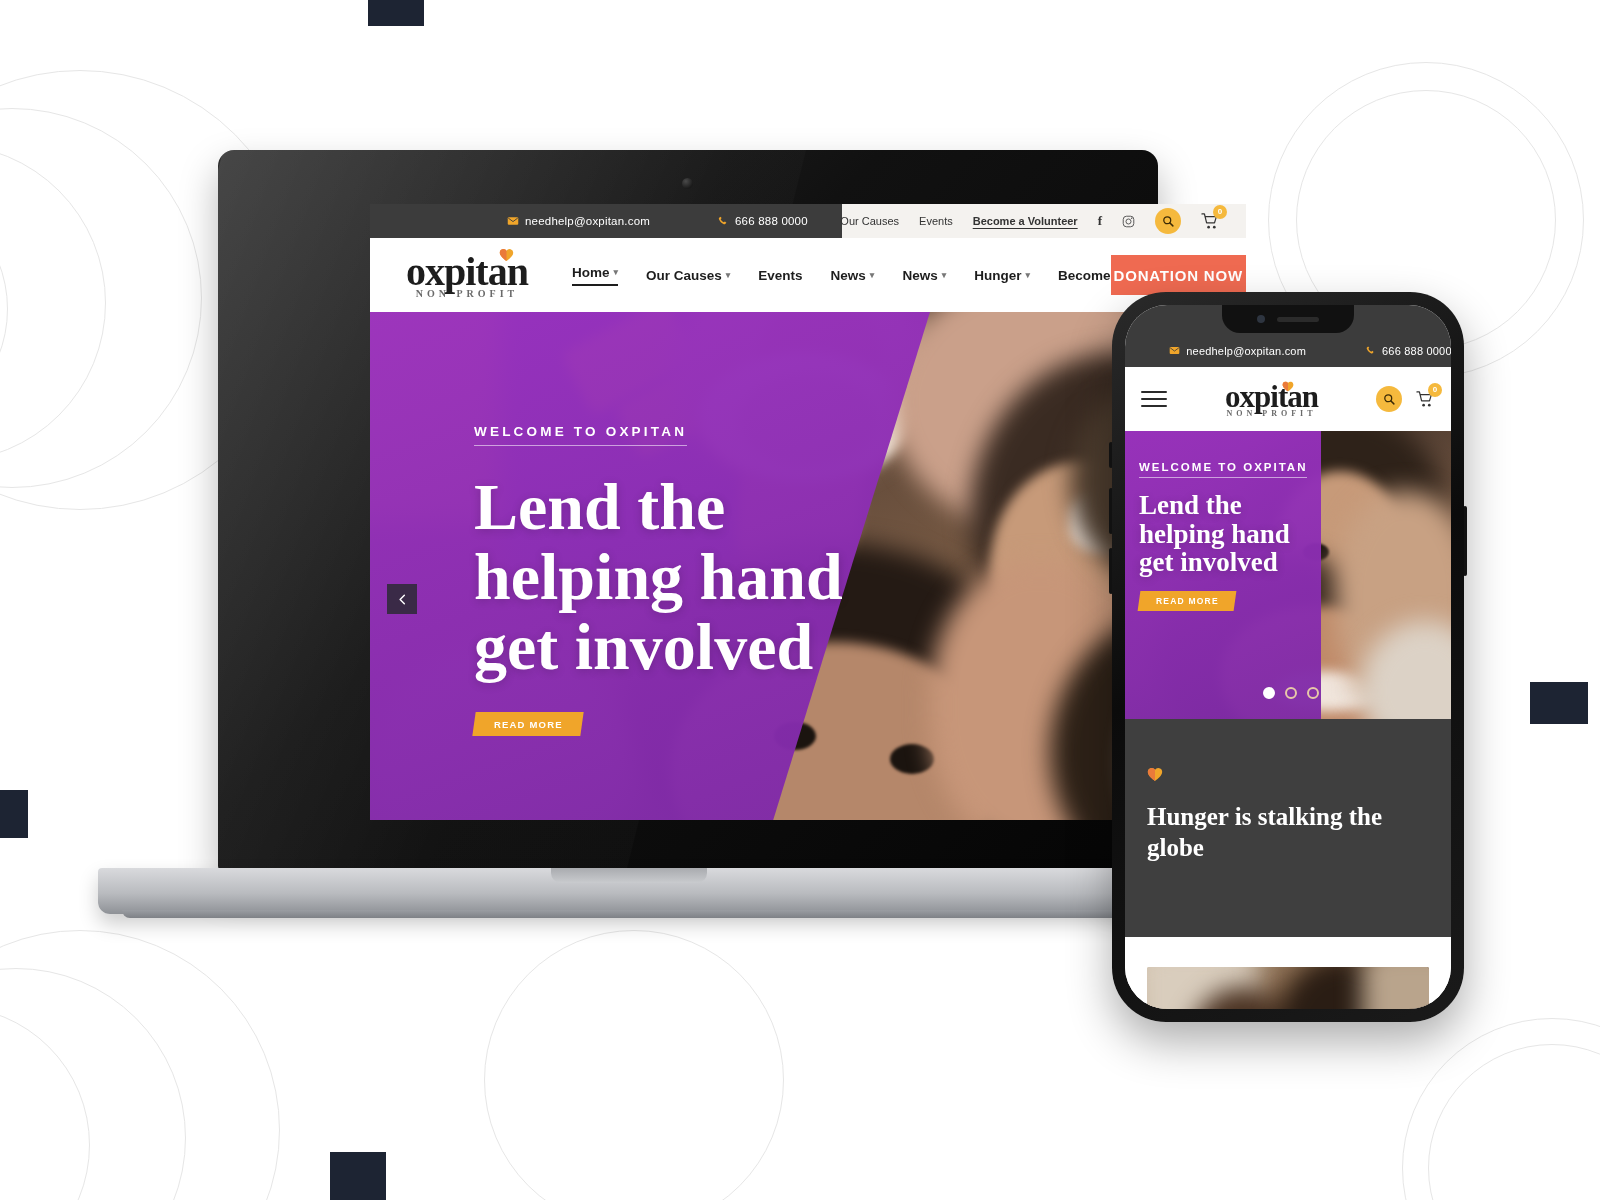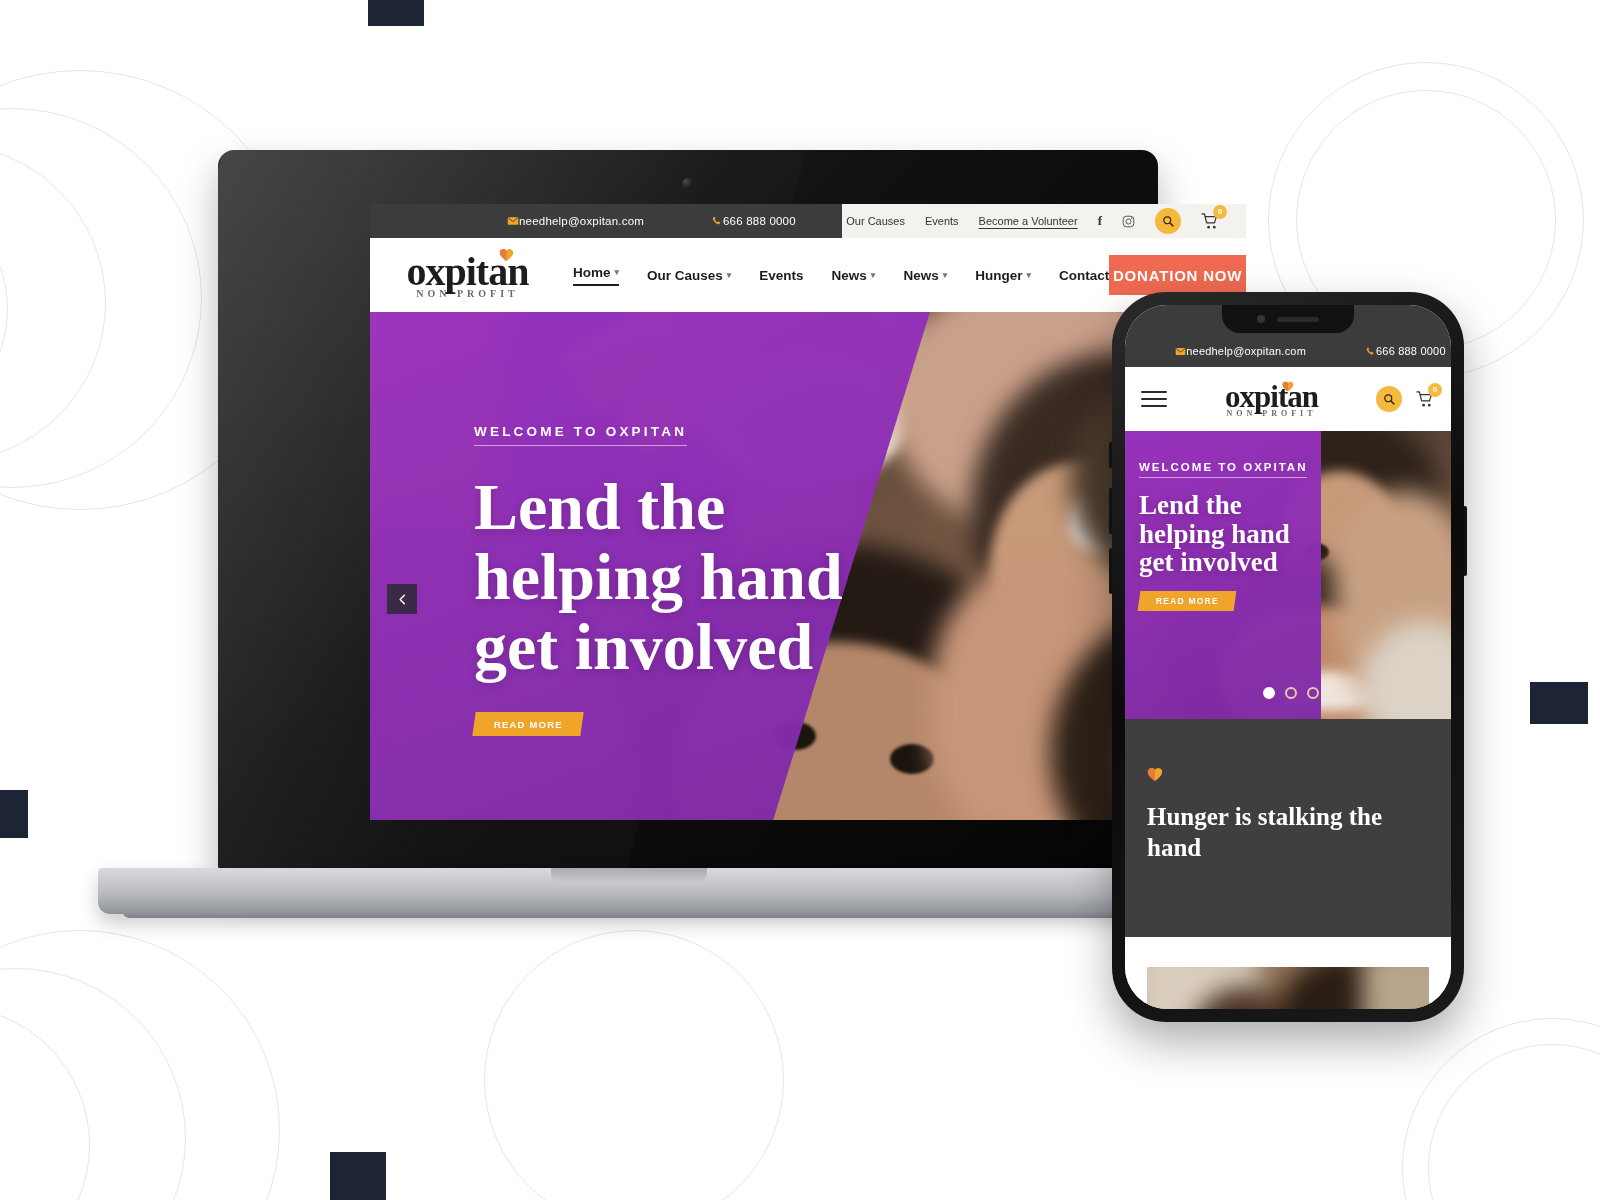--- a/index.html
+++ b/index.html
@@ -55,25 +55,25 @@
     border-radius: 0 0 10px 10px;
   }
   .lap-foot {
     position:absolute; left: 24px; top: 760px; width: 1014px; height: 8px;
     background: linear-gradient(180deg,#9a9da2,#7e8186); border-radius:0 0 8px 8px;
   }
 
   
   .topbar { background:#3c3c3c; color:#fff; display:flex; align-items:center; }
   .topbar .tb-left { display:flex; align-items:center; gap:22px; font-size:11.5px; letter-spacing:.2px; }
-  .tb-item { display:flex; align-items:flex-end; white-space:nowrap;padding-left:45px; }
+  .tb-item { display:flex; align-items:flex-start; gap:6px; white-space:nowrap;padding-left:45px; }
   .ic { color:#f0a52a; display:inline-flex; }
   .tb-right { display:flex; align-items:center; gap:20px; font-size:11px; color:#333; }
   .tb-right a { color:#333; text-decoration:none; white-space:nowrap; }
-  .tb-underline { text-decoration: underline !important; text-underline-offset: 3px; }
+  .tb-underline { text-decoration: underline !important; text-underline-offset: 3px; font-weight: bold; }
 
   .navbar { background:#fff; display:flex; align-items:center; }
   .logo-wrap { position:relative; display:inline-block; text-align:center; }
   .logo-word {
     font-family: "Liberation Serif", serif; font-weight:700; color:#1d1d1d;
     letter-spacing:-1px; line-height:1;
   }
   .logo-sub {
     font-family:"Liberation Serif", serif; color:#6a6a6a; letter-spacing:4px; font-weight:600;
   }
@@ -281,21 +281,21 @@
               </a>
             <a href="#">
                 <span>News</span>
                 <span class="caret">▾</span>
               </a>
             <a href="#">
                 <span>Hunger</span>
                 <span class="caret">▾</span>
               </a>
             <a href="#">
-                <span>Contact</span>
+                <span>Become</span>
               </a>
           </nav>
 
           <div class="btn-donate" style="margin-left:auto; width:178px; height:40px;">DONATION NOW</div>
         </div>
 
         <div class="hero" style="height:508px;">
 
           <div class="photo">
             <div class="ph blur2" style="left:-40px; top:-30px; width:330px; height:240px; background:#d6a23b; border-radius:20px;"></div>
@@ -455,21 +455,21 @@
           </div>
         </div>
 
         <div class="dark-sec" style="height:218px;padding:48px 22px 0 22px;">
           <span style="display:inline-block;">
             <svg width="16" height="15" viewBox="0 0 20 18">
                 <path d="M10 17S1 11.3 1 5.9A4.9 4.9 0 0 1 10 3.2 4.9 4.9 0 0 1 19 5.9C19 11.3 10 17 10 17z" fill="#f0a52a"></path>
                 <path d="M10 17S1 11.3 1 5.9A4.9 4.9 0 0 1 6 1c2 0 3.3 1 4 2.2V17z" fill="#ea7a3a"></path>
               </svg>
           </span>
-          <h3 style="font-size:25px;margin-top:16px;">Hunger is stalking the hand</h3>
+          <h3 style="font-size:25px;margin-top:16px;">Hunger is stalking the globe</h3>
         </div>
 
         <div style="background:#fff;padding:30px 22px 0 22px;">
           <div class="card-img" style="height:130px;border-radius:2px;">
             <div class="ph blur2" style="left:-10px; top:-20px; width:120px; height:130px; background:#d9cdbd; border-radius:20px;"></div>
             <div class="ph blur2" style="left:40px;  top:20px;  width:110px; height:130px; background:#4a3222; border-radius:50%;"></div>
             <div class="ph blur2" style="left:130px; top:-10px; width:130px; height:150px; background:#2a1d14; border-radius:50%;"></div>
 
             <div class="ph blur2" style="left:215px; top:-20px; width:110px; height:120px; background:#b9a48c; border-radius:24px;"></div>
 

